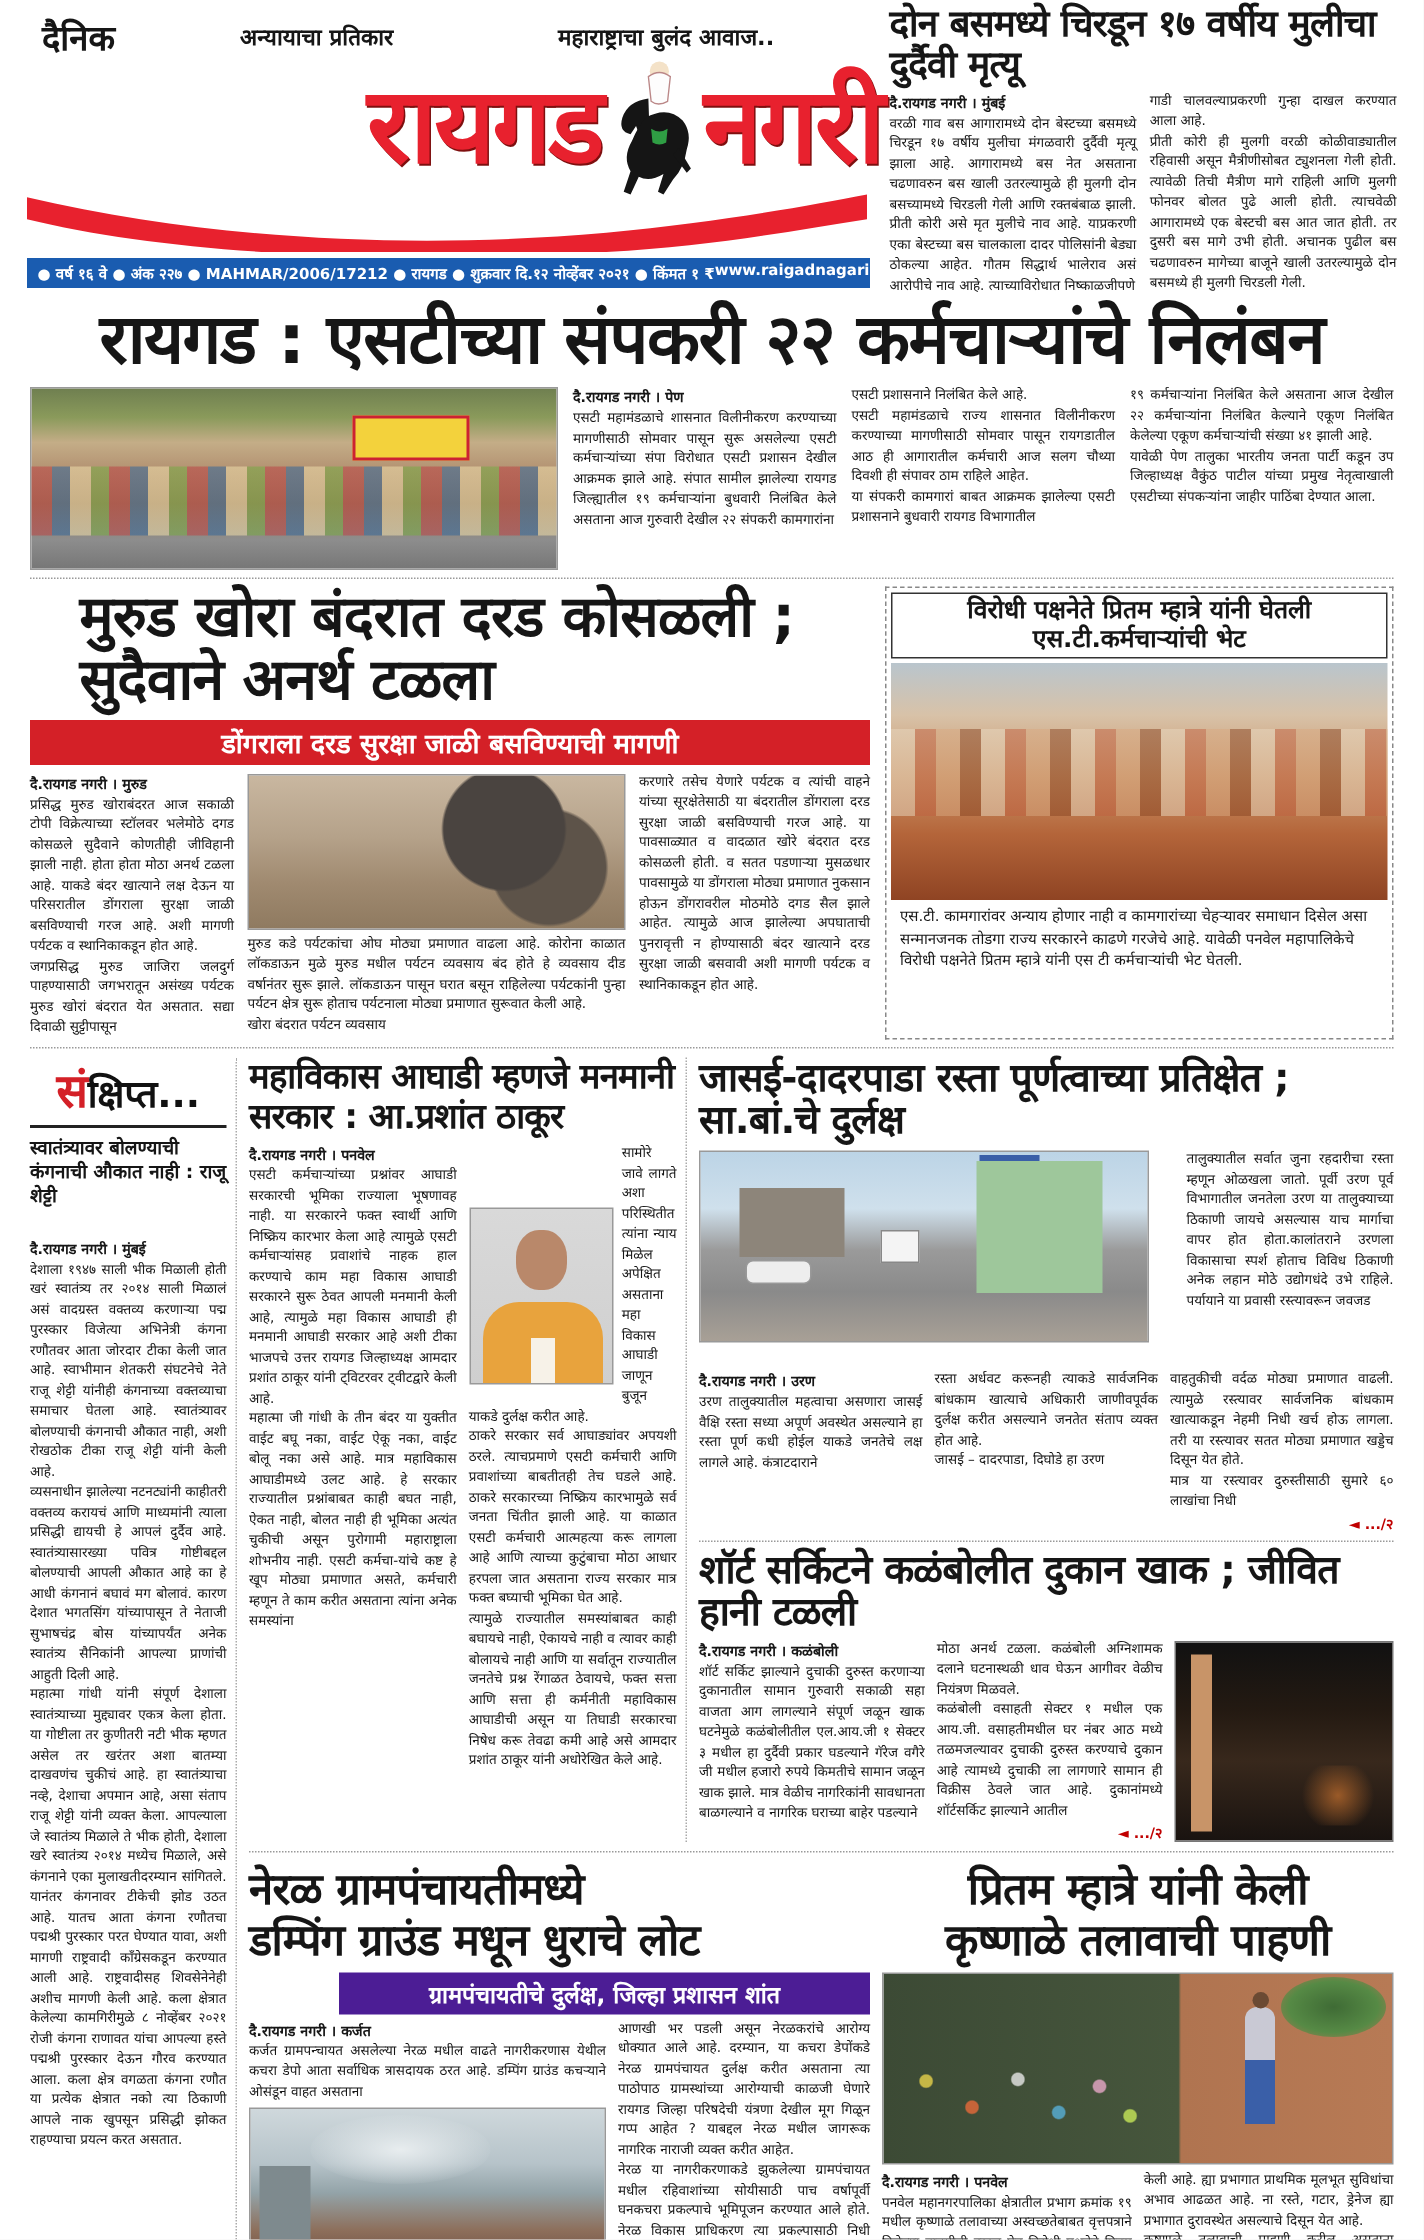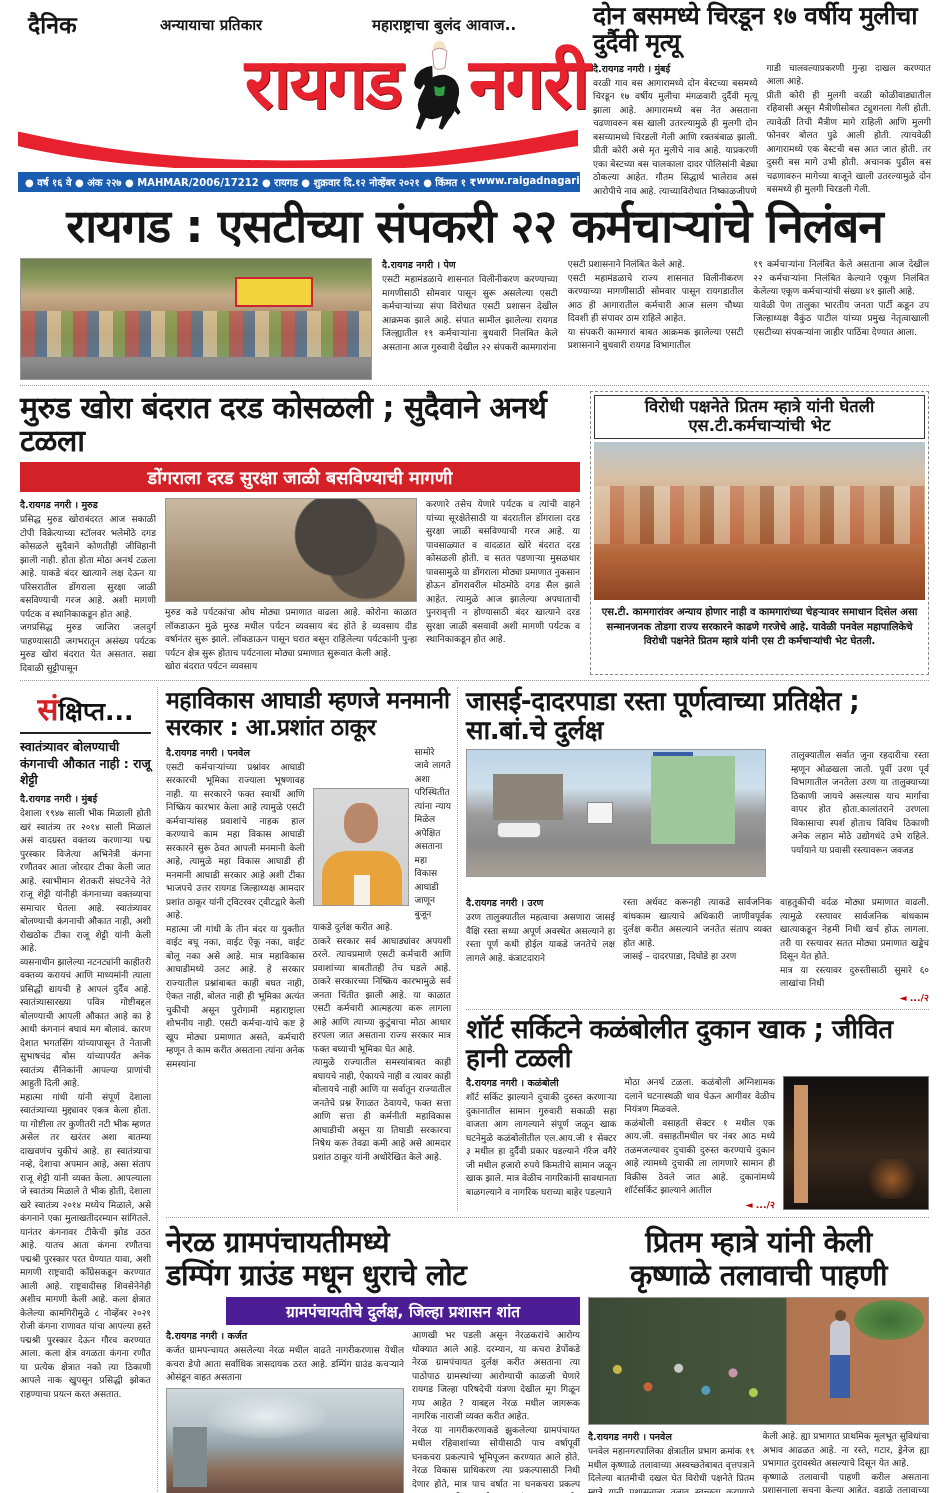--- a/index.html
+++ b/index.html
@@ -43,47 +43,47 @@
   .lead-photo .banner-detail { position:absolute; right:58px; top:18px; width:78px; height:30px;
      background:#f3d23c; border:2px solid #c23; }
   .lead-photo .crowd-detail { position:absolute; left:0; right:0; top:52px; height:46px; opacity:.55;
      background:repeating-linear-gradient(90deg,#b44 0 14px,#369 14px 26px,#eda 26px 40px,#7a4 40px 52px); }
   .lead-cols { display:flex; gap:10px; flex:1; }
   .lead-cols > div { flex:1; }
 
   
   .row2 { display:flex; gap:10px; padding:0 20px; margin-top:3px; }
   .murud { width:560px; }
-  .murud-headline { font-size:30px; font-weight:900; line-height:1.1; letter-spacing:-0.5px; }
+  .murud-headline { font-size:38px; font-weight:900; line-height:1.1; letter-spacing:-0.5px;margin-left:33px; }
   .red-banner { background:#d42027; color:#fff; font-weight:bold; font-size:18px;
                 text-align:center; padding:3px 0; margin:5px 0 6px; }
   .murud-body { display:flex; gap:9px; }
   .murud-c1 { width:136px; flex:0 0 auto; }
   .murud-mid { width:252px; flex:0 0 auto; }
   .rock-photo { width:100%; height:104px; border:1px solid #999; margin-bottom:4px;
      background:radial-gradient(circle at 68% 35%, #4a4440 0 22%, transparent 23%),
                 radial-gradient(circle at 80% 60%, #5d5349 0 18%, transparent 19%),
                 linear-gradient(180deg,#c9b7a0 0%,#b5a28a 40%,#a08a70 70%,#8f7a60 100%); }
   .murud-c3 { flex:1; }
   .st-box { flex:1; border:1px dashed #888; padding:3px; }
   .st-headline { border:1px solid #333; font-size:16.5px; font-weight:900; text-align:center;
                  padding:2px 2px; line-height:1.15; }
   .crowd-photo { height:158px; margin-top:3px; position:relative;
      background:linear-gradient(180deg,#b9c5cd 0%,#d8c2a8 22%,#ca9468 48%,#b4653a 72%,#8f4423 100%); }
   .crowd-photo .crowd-detail { position:absolute; left:0; right:0; top:44px; height:58px; opacity:.5;
      background:repeating-linear-gradient(90deg,#e8d8c0 0 16px,#c06040 16px 30px,#d8a880 30px 46px,#884422 46px 60px); }
-  .st-caption { font-size:10px; font-weight:bold; text-align:center; padding:5px 6px 2px; line-height:1.45; }
+  .st-caption { font-size:10px; font-weight:normal; text-align:left; padding:5px 6px 2px; line-height:1.45; }
 
   
   .lower { display:flex; gap:8px; padding:0 20px; margin-top:6px; }
   .sank-col { width:138px; flex:0 0 auto; padding-right:6px; }
   .sank-title { text-align:center; border-bottom:2px solid #222; padding-bottom:3px; margin-bottom:5px; }
   .sank-title .first { font-size:31px; font-weight:900; color:#d42027; }
   .sank-title .rest { font-size:25px; font-weight:900; color:#111; }
-  .sank-sub { font-size:12.5px; font-weight:900; line-height:1.3; margin-bottom:4px; }
+  .sank-sub { font-size:12.5px; font-weight:900; line-height:1.3; margin-bottom:20px; }
   .center-stack { flex:1; display:flex; flex-direction:column; }
   .top-row { display:flex; gap:8px; }
   .thakur { width:292px; flex:0 0 auto; padding-right:6px; }
   .thakur-headline { font-size:23px; font-weight:900; line-height:1.18; letter-spacing:-0.5px; margin-bottom:4px; }
   .thakur-cols { display:flex; gap:8px; }
   .thakur-cols > div { flex:1; }
   .portrait { width:96px; height:118px; float:left; margin:42px 6px 3px 0; border:1px solid #999; position:relative;
      background:linear-gradient(180deg,#d9d9d9 0%,#cfcfcf 100%); }
   .portrait .p-head { position:absolute; left:30px; top:14px; width:34px; height:40px; border-radius:45%;
      background:#b9886a; }

